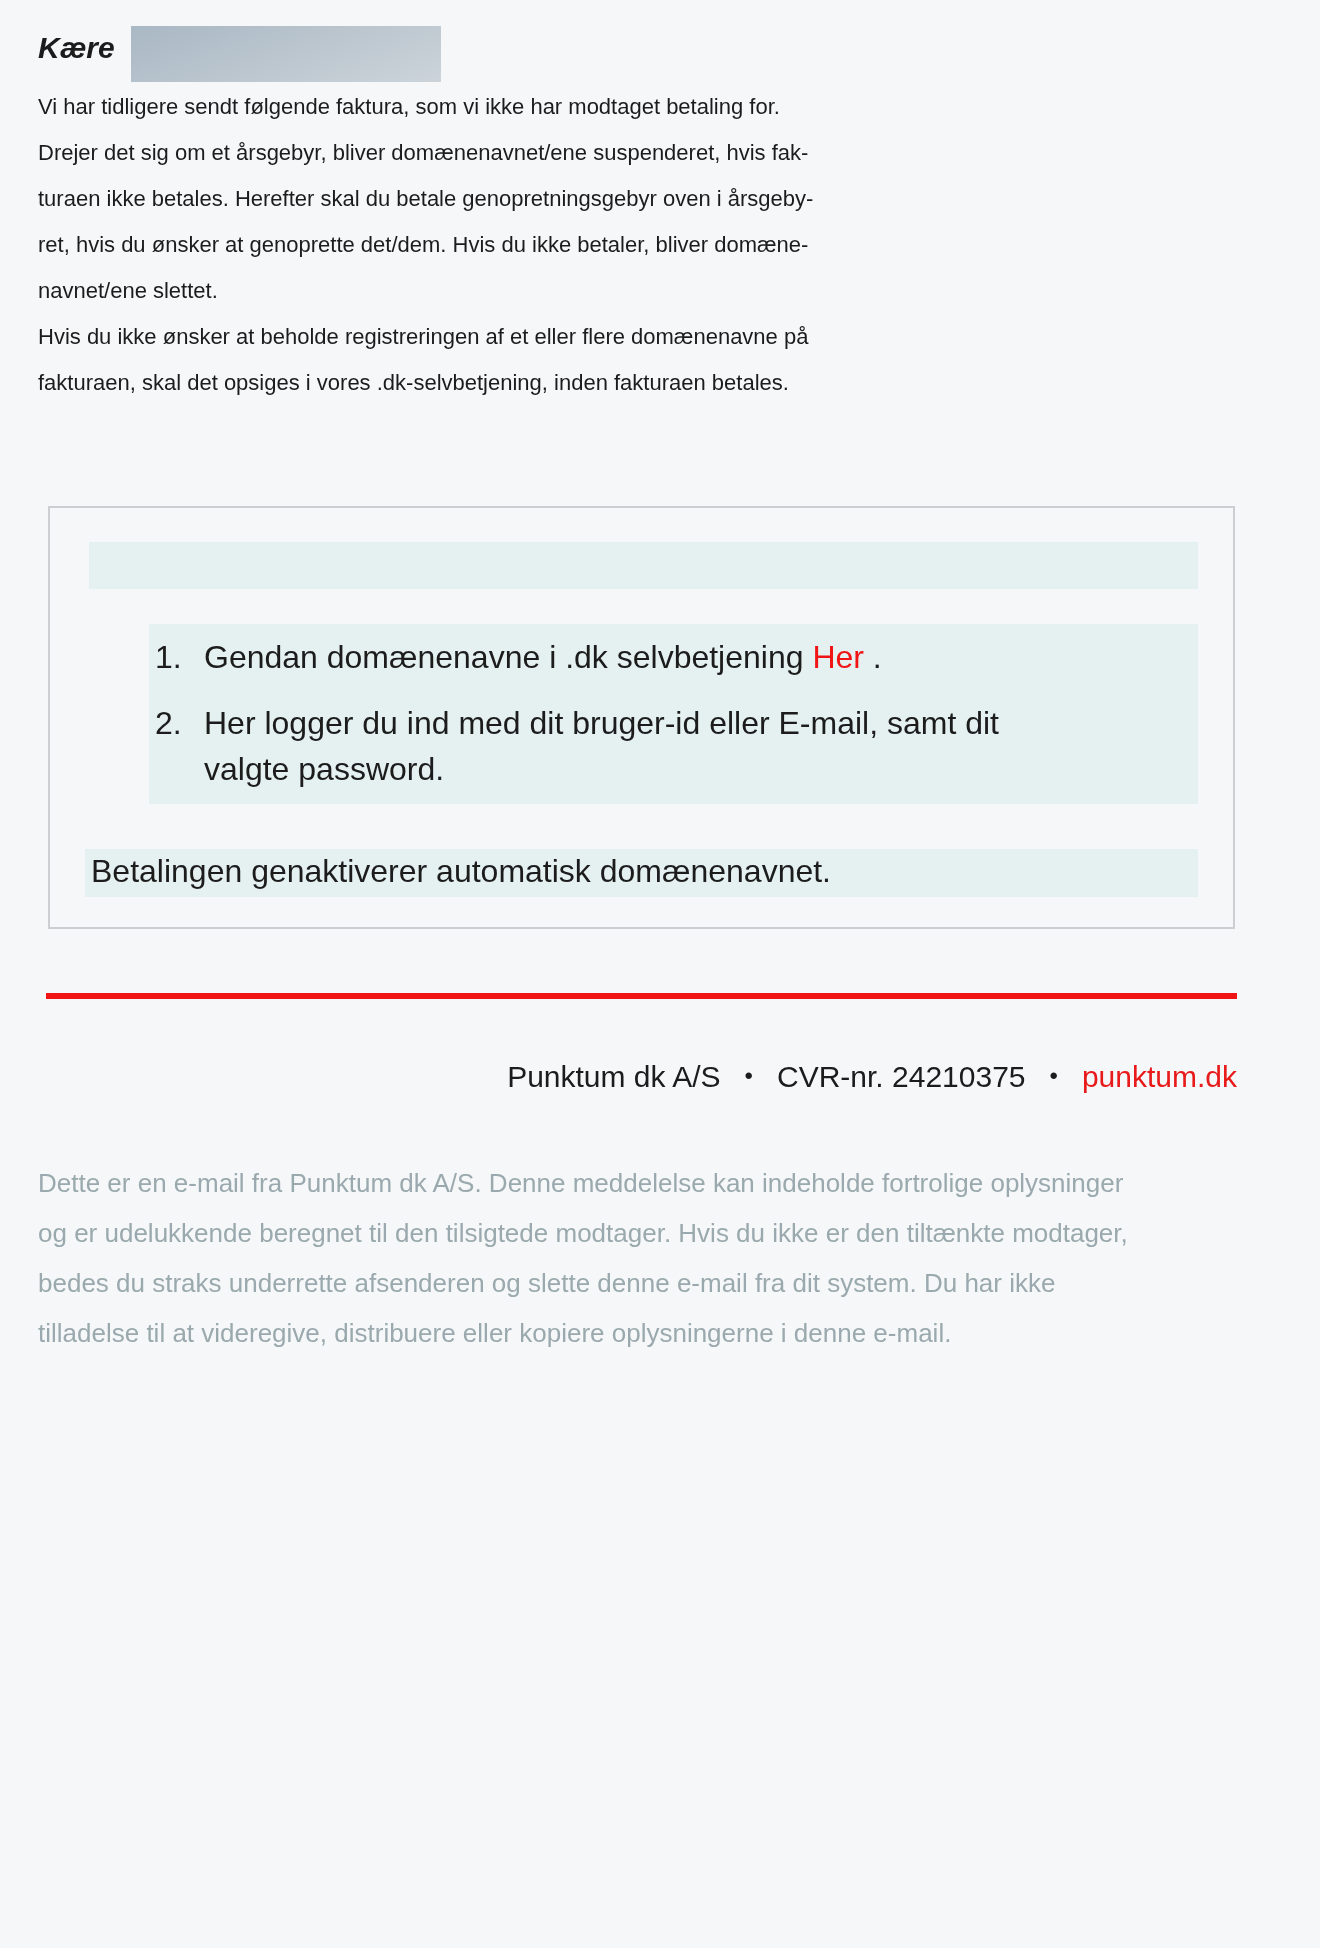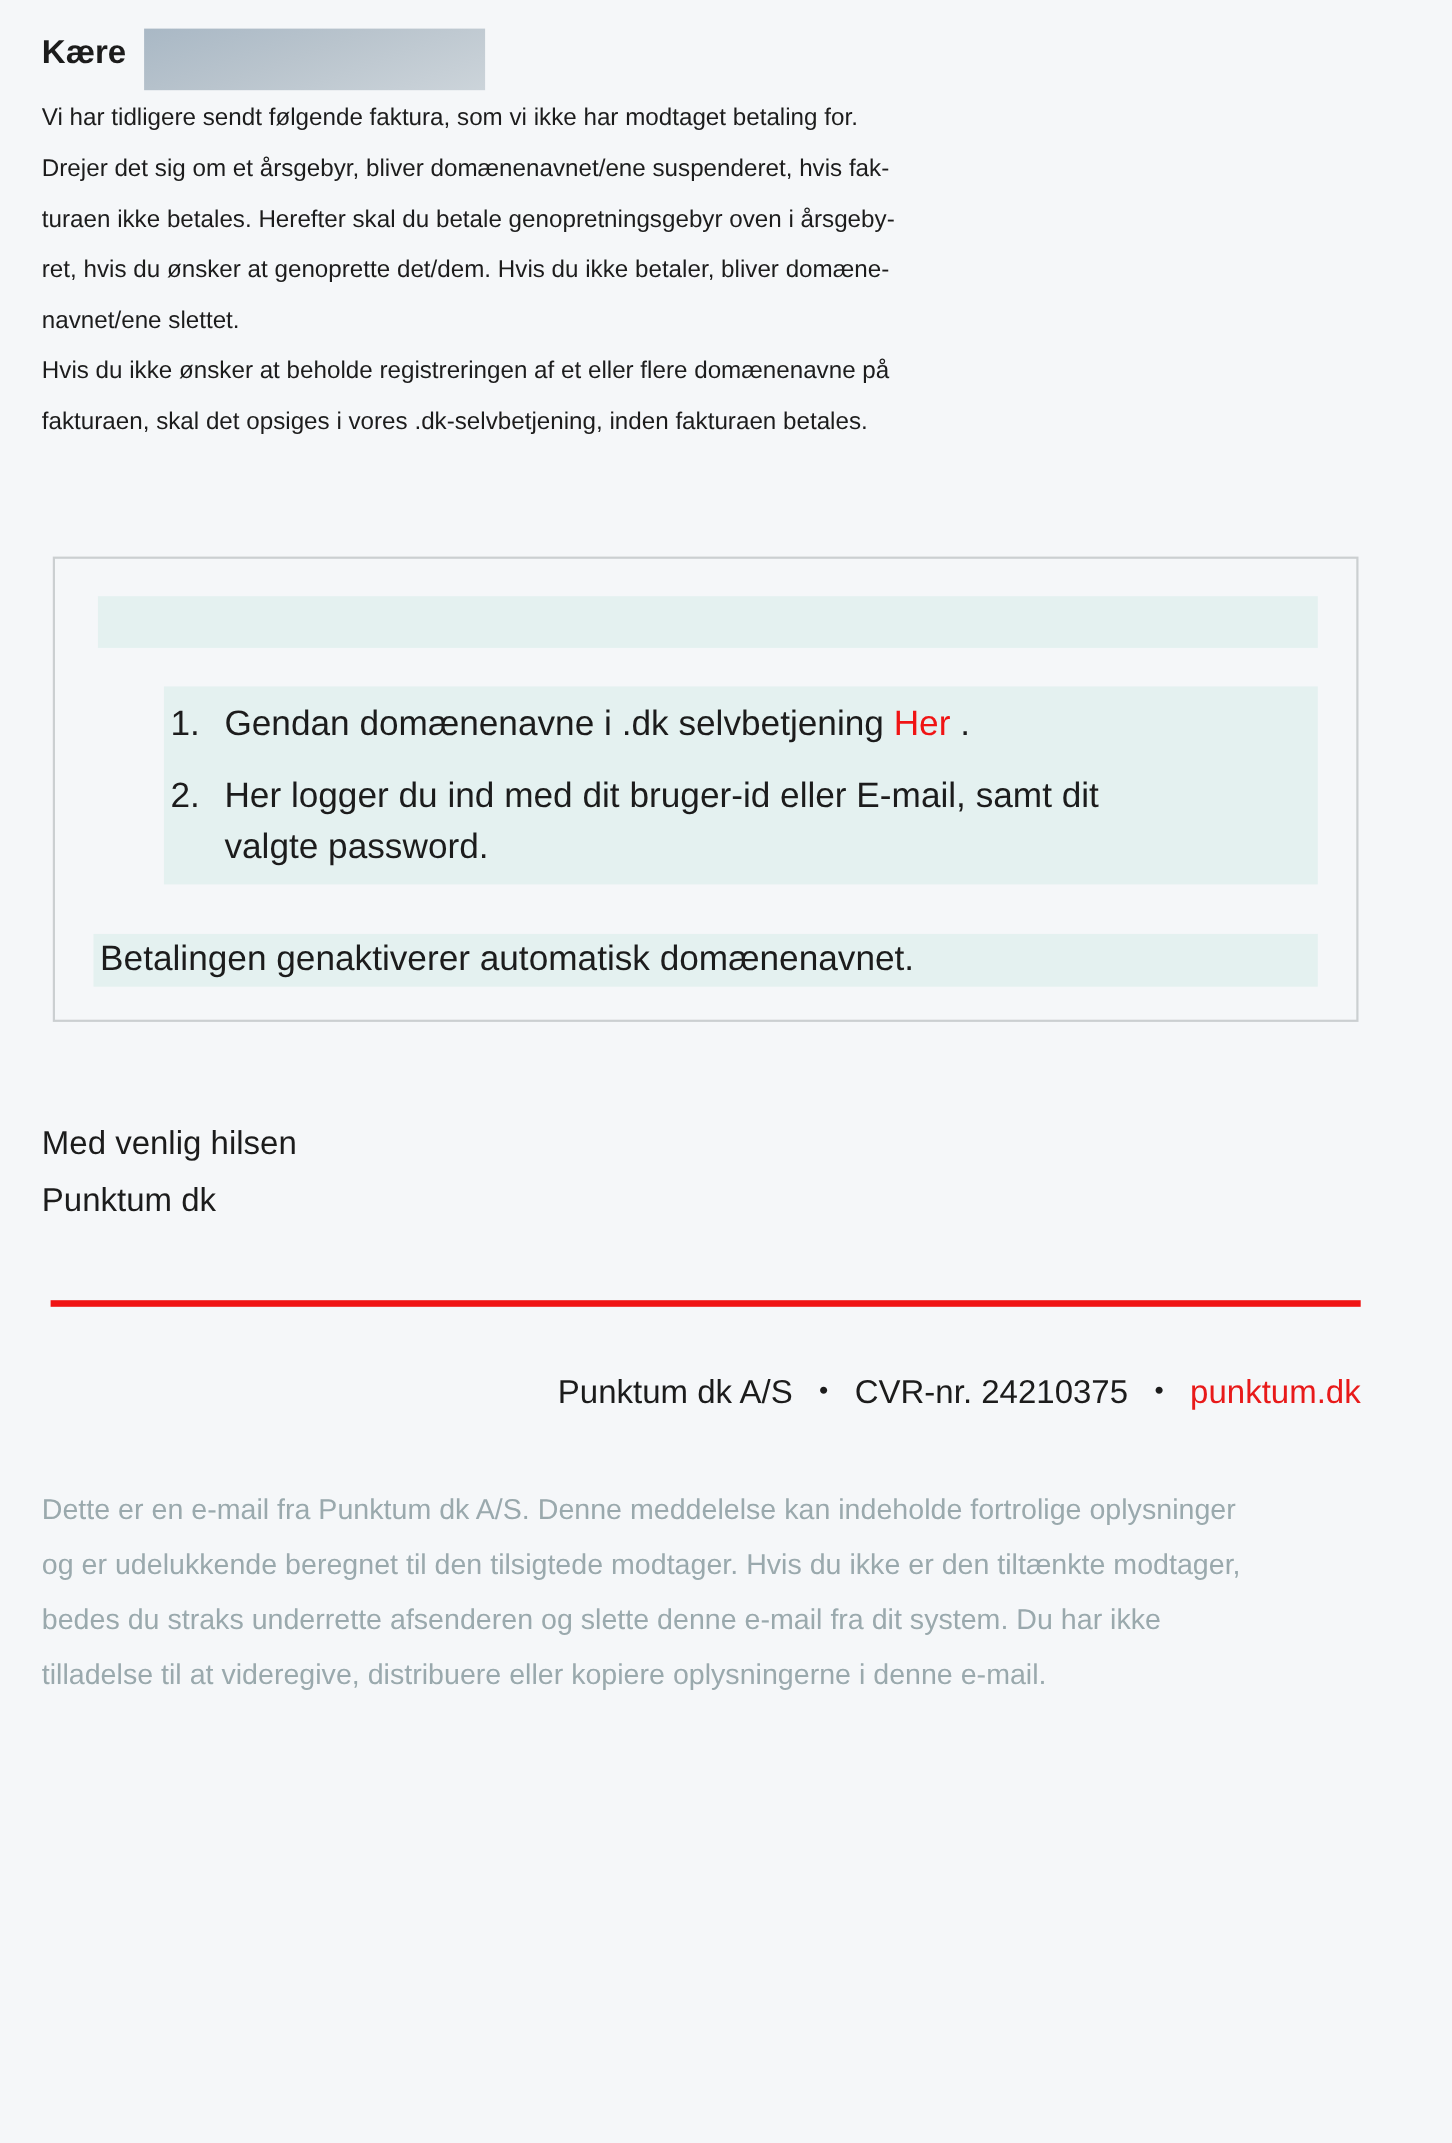--- a/index.html
+++ b/index.html
@@ -5,21 +5,21 @@
   html, body { margin:0; padding:0; }
   body {
     width:1320px; height:1948px;
     background:#f5f7f9;
     font-family:"Liberation Sans", sans-serif;
     color:#1c1c1c;
     overflow:hidden;
   }
   .email { padding:26px 38px 0 38px; }
 
-  .greeting { display:flex; align-items:flex-start; height:58px; }
+  .greeting { display:flex; align-items:flex-start; height:58px;font-style:italic; }
   .salutation { font-size:30px; font-weight:bold; line-height:44px; }
   .redacted {
     width:310px; height:56px; margin-left:16px;
     background:linear-gradient(160deg,#a9b8c5 0%,#b9c4cd 45%,#ccd4da 100%);
   }
 
   p.body-p { font-size:22px; line-height:46px; margin:0; white-space:pre-line; }
   .p1 { margin-top:160px; }
   .p2 { margin-top:95px; }
   .p3 { margin-top:100px; }
@@ -86,22 +86,20 @@
       <li class="step">
         <span class="step-num">2.</span>
         <span class="step-text">Her logger du ind med dit bruger-id eller E-mail, samt dit
 valgte password.</span>
       </li>
     </ol>
 
     <p class="payment-note">Betalingen genaktiverer automatisk domænenavnet.</p>
   </div>
 
-  <p class="signoff">Med venlig hilsen
-Punktum dk</p>
 
   <hr class="red-rule">
 
   <div class="org-line">
     <span>Punktum dk A/S</span><span class="dot">•</span><span>CVR-nr. 24210375</span><span class="dot">•</span><a class="site-link">punktum.dk</a>
   </div>
 
   <p class="disclaimer">Dette er en e-mail fra Punktum dk A/S. Denne meddelelse kan indeholde fortrolige oplysninger
 og er udelukkende beregnet til den tilsigtede modtager. Hvis du ikke er den tiltænkte modtager,
 bedes du straks underrette afsenderen og slette denne e-mail fra dit system. Du har ikke

